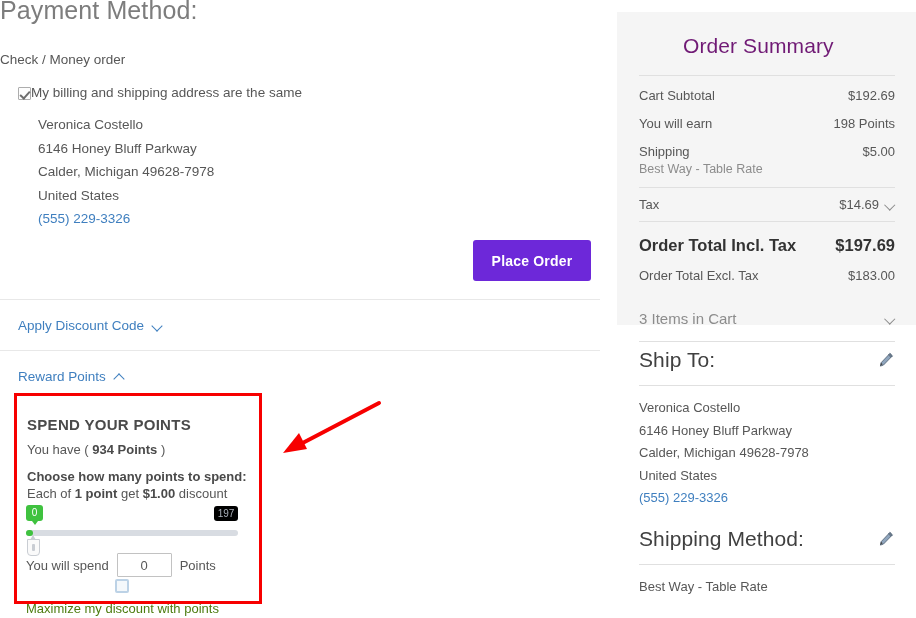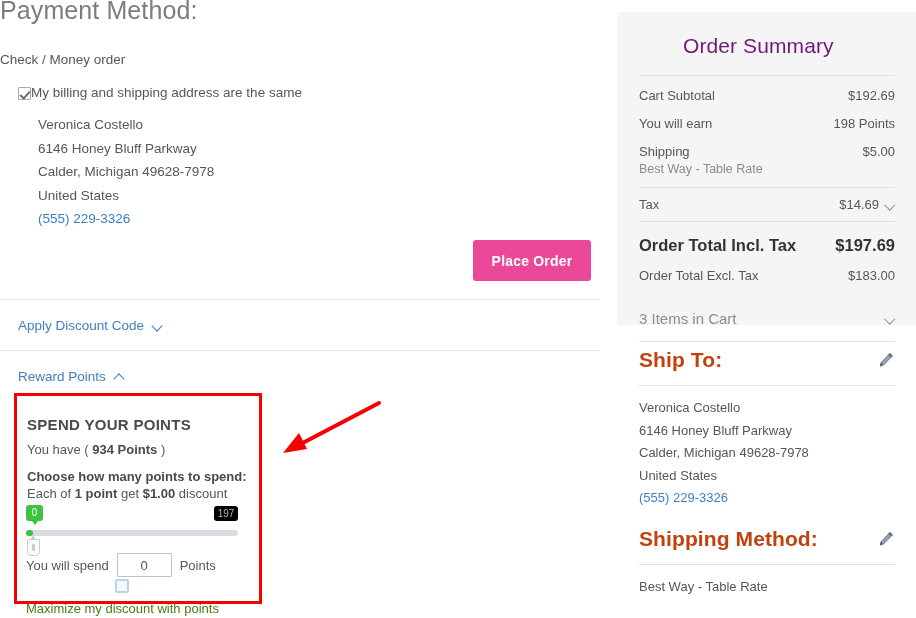--- a/index.html
+++ b/index.html
@@ -91,21 +91,21 @@
   .address-block .tel {
     color: #3f7fbf;
   }
 
   .place-order-btn {
     position: absolute;
     left: 473px;
     top: 240px;
     width: 118px;
     height: 41px;
-    background: #ec4899;
+    background: #6d28d9;
     color: #ffffff;
     border: none;
     border-radius: 3px;
     font-family: "Liberation Sans", sans-serif;
     font-size: 14px;
     font-weight: bold;
     cursor: pointer;
     padding: 0;
     letter-spacing: 0.2px;
   }
@@ -446,22 +446,22 @@
   }
   #ship-to-sec { top: 348px; }
   #ship-method-sec { top: 527px; }
   .ship-head {
     display: flex;
     justify-content: space-between;
     align-items: center;
   }
   .ship-title {
     font-size: 21px;
-    font-weight: 700;
-    color: #c2410c;
+    font-weight: 400;
+    color: #404040;
     letter-spacing: 0.1px;
     text-align: center;
   }
   .ship-divider {
     height: 1px;
     background: #e0e0e0;
     margin-top: 13px;
   }
   .ship-body {
     font-size: 13px;

